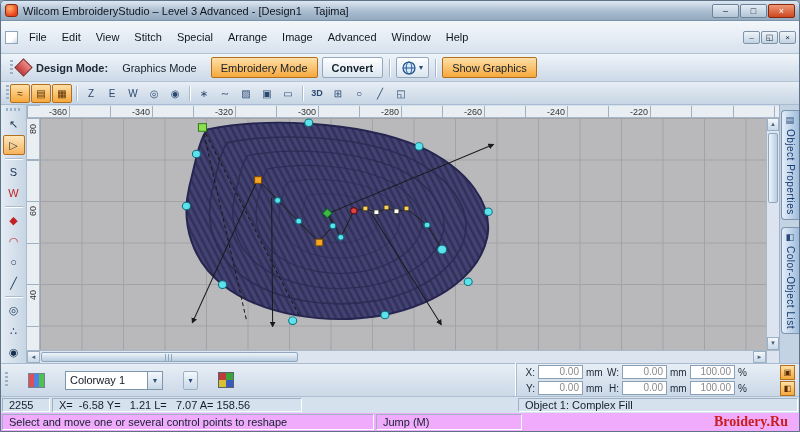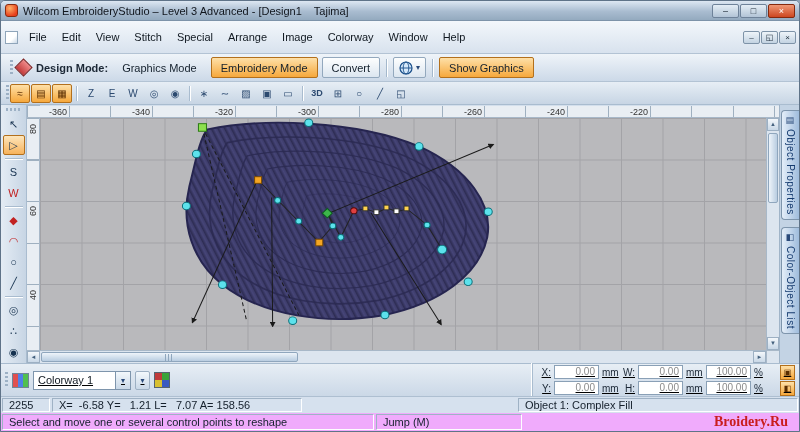--- a/index.html
+++ b/index.html
@@ -32,21 +32,21 @@
   
   .mode-toolbar { height:28px; display:flex; align-items:center; gap:4px; padding:0 9px;
                   background:linear-gradient(#eff4f9,#ccd9e8); border-bottom:1px solid #b3c3d4; }
   .grip { width:3px; height:16px; flex:0 0 auto;
           background:repeating-linear-gradient(to bottom,#9db1c5 0 2px, transparent 2px 4px); }
   .mode-icon { width:13px; height:13px; transform:rotate(45deg); flex:0 0 auto;
                background:linear-gradient(#f08a8a,#c23a3a); border:1px solid #7c1f1f; }
   .mode-label { font-size:11px; font-weight:bold; color:#1c2836; margin-left:2px; }
   .mode-btn { height:21px; padding:0 9px; font-size:11px; color:#14202c;
               background:transparent; border:1px solid transparent; border-radius:2px; }
-  .mode-btn.raised { background:linear-gradient(#fdfefe,#dce6f0); border-color:#93a8bd; }
+  .mode-btn.raised { background:linear-gradient(#fdfefe,#dce6f0); border-color:#93a8bd;font-weight:bold; }
   .mode-btn.active { background:linear-gradient(#fee0a8,#f6a83c); border-color:#b3701c; }
   .vsep { width:1px; height:18px; background:#a4b8cc; box-shadow:1px 0 0 #fff; margin:0 2px; flex:0 0 auto; }
   .globe-btn { height:21px; display:flex; align-items:center; gap:3px; padding:0 5px;
                background:linear-gradient(#fdfefe,#dce6f0); border:1px solid #93a8bd; border-radius:2px; }
   .dd-arrow { font-size:8px; color:#2a4a7a; }
 
   
   .icon-toolbar { height:23px; display:flex; align-items:center; gap:1px; padding:0 5px;
                   background:linear-gradient(#e7eef5,#c7d5e4); border-bottom:1px solid #a9bccf; }
   .tb-icon { width:20px; height:19px; font-size:10px; line-height:17px; text-align:center; padding:0;
@@ -101,22 +101,22 @@
 
   .right-panel { width:20px; background:#c3d3e4; border-left:1px solid #a0b4c8;
                  display:flex; flex-direction:column; align-items:center; padding-top:5px; gap:7px; }
   .side-tab { width:18px; border:1px solid #7e95ac; border-right:none; border-radius:4px 0 0 4px;
               background:linear-gradient(to left,#9fbcdc,#e4eef9);
               display:flex; flex-direction:column; align-items:center; padding:4px 0; gap:4px; }
   .tab-icon { font-size:9px; color:#2a4a7a; }
   .tab-label { writing-mode:vertical-rl; font-size:10px; color:#143a6e; letter-spacing:.5px; white-space:nowrap; }
 
   
-  .colorway-bar { height:33px; display:flex; align-items:center; gap:4px; padding:0 4px;
-                  background:linear-gradient(#e7eef5,#cbd8e7); border-top:1px solid #a9bccf;text-decoration:underline; }
+  .colorway-bar { height:33px; display:flex; align-items:center; gap:20px; padding:0 4px;
+                  background:linear-gradient(#e7eef5,#cbd8e7); border-top:1px solid #a9bccf; }
   .cw-docker-icon { width:17px; height:15px; border:1px solid #6f8499;
                     background:repeating-linear-gradient(to right,#e05050 0 5px,#5080e8 5px 10px,#50c050 10px 15px); }
   .combo { width:98px; height:19px; background:#fff; border:1px solid #7e95ac; display:flex; align-items:center;
            font-size:11px; color:#101820; padding-left:4px; }
   .combo-text { flex:1; }
   .combo-arrow { width:15px; height:100%; background:linear-gradient(#f3f8fc,#c9d8e7); border-left:1px solid #7e95ac;
                  text-align:center; font-size:8px; line-height:17px; color:#2a4a7a; }
   .cw-menu-btn { width:15px; height:19px; font-size:8px; padding:0; color:#2a4a7a;
                  background:linear-gradient(#f3f8fc,#c9d8e7); border:1px solid #9db0c3; border-radius:2px; }
   .palette-icon { width:16px; height:16px; border:1px solid #56636f; padding:0;
@@ -164,21 +164,21 @@
 
   <div class="menubar">
     <span class="menu-doc-icon"></span>
     <span class="menu-item">File</span>
     <span class="menu-item">Edit</span>
     <span class="menu-item">View</span>
     <span class="menu-item">Stitch</span>
     <span class="menu-item">Special</span>
     <span class="menu-item">Arrange</span>
     <span class="menu-item">Image</span>
-    <span class="menu-item">Colorway</span>
+    <span class="menu-item">Advanced</span>
     <span class="menu-item">Window</span>
     <span class="menu-item">Help</span>
     <span class="mdi-controls">
       <button class="mdi-btn">–</button>
       <button class="mdi-btn">◱</button>
       <button class="mdi-btn">×</button>
     </span>
   </div>
 
   <div class="mode-toolbar">

